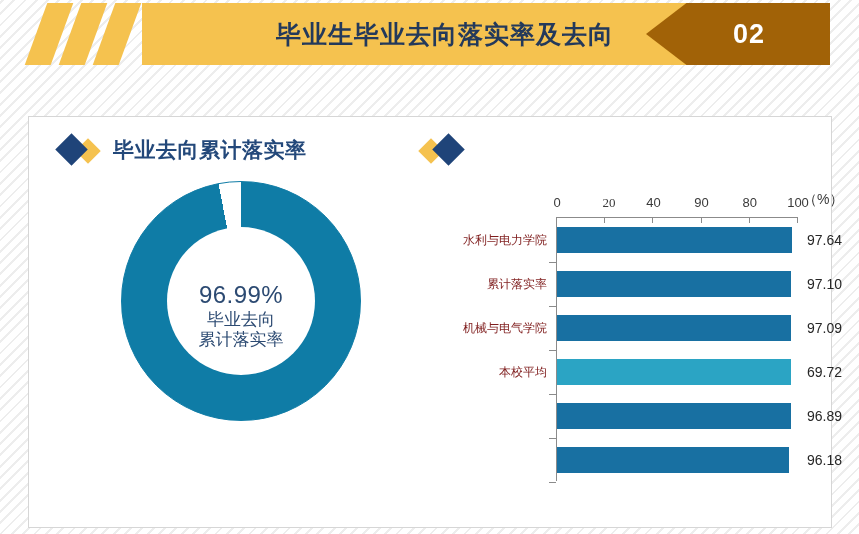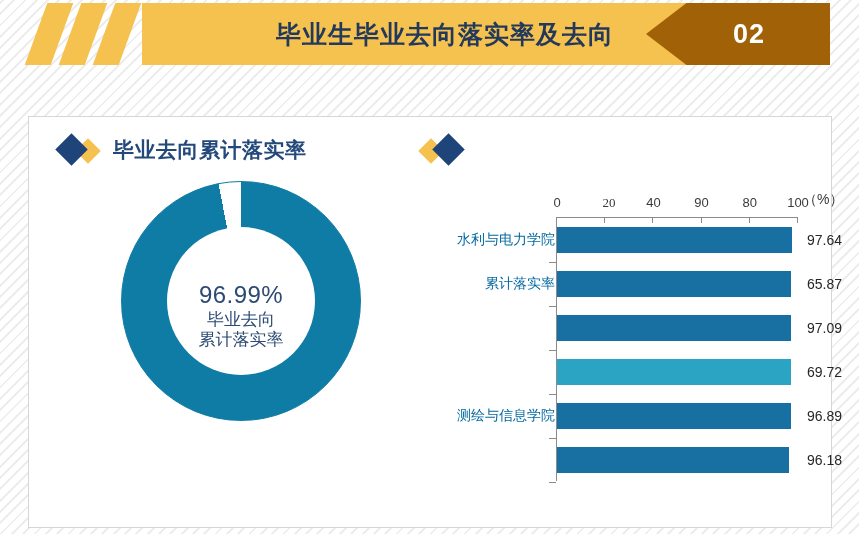--- a/index.html
+++ b/index.html
@@ -176,26 +176,26 @@
     width: 7px; height: 1px;
     background: #8b8b8b;
   }
   .bar-row {
     position: absolute;
     left: 0; height: 44px;
     width: 432px;
   }
   .bar-label {
     position: absolute;
-    left: 12px; top: 50%;
+    left: 4px; top: 50%;
     transform: translateY(-50%);
     width: 152px;
     text-align: right;
-    font-size: 14px;
-    color: #0369a1;
+    font-size: 12px;
+    color: #7f1d1d;
     white-space: nowrap;
   }
   .bar-track {
     position: absolute;
     left: 166px; top: 50%;
     transform: translateY(-50%);
     height: 26px;
   }
   .bar-fill {
     height: 26px;
@@ -275,39 +275,40 @@
         <div class="bar-track">
           <div class="bar-fill" style="width: 235.312px;"></div>
         </div>
         <div class="bar-value">97.64</div>
       </div>
       <div class="bar-row" style="top: 71px;">
         <div class="bar-label">累计落实率</div>
         <div class="bar-track">
           <div class="bar-fill" style="width: 234.011px;"></div>
         </div>
-        <div class="bar-value">65.87</div>
+        <div class="bar-value">97.10</div>
       </div>
       <div class="axis-tick-left" style="top: 71px;"></div>
       <div class="bar-row" style="top: 115px;">
+        <div class="bar-label">机械与电气学院</div>
         <div class="bar-track">
           <div class="bar-fill" style="width: 233.987px;"></div>
         </div>
         <div class="bar-value">97.09</div>
       </div>
       <div class="axis-tick-left" style="top: 115px;"></div>
       <div class="bar-row" style="top: 159px;">
+        <div class="bar-label">本校平均</div>
         <div class="bar-track">
           <div class="bar-fill highlight" style="width: 233.746px;"></div>
         </div>
         <div class="bar-value">69.72</div>
       </div>
       <div class="axis-tick-left" style="top: 159px;"></div>
       <div class="bar-row" style="top: 203px;">
-        <div class="bar-label">测绘与信息学院</div>
         <div class="bar-track">
           <div class="bar-fill" style="width: 233.505px;"></div>
         </div>
         <div class="bar-value">96.89</div>
       </div>
       <div class="axis-tick-left" style="top: 203px;"></div>
       <div class="bar-row" style="top: 247px;">
         <div class="bar-track">
           <div class="bar-fill" style="width: 231.794px;"></div>
         </div>

